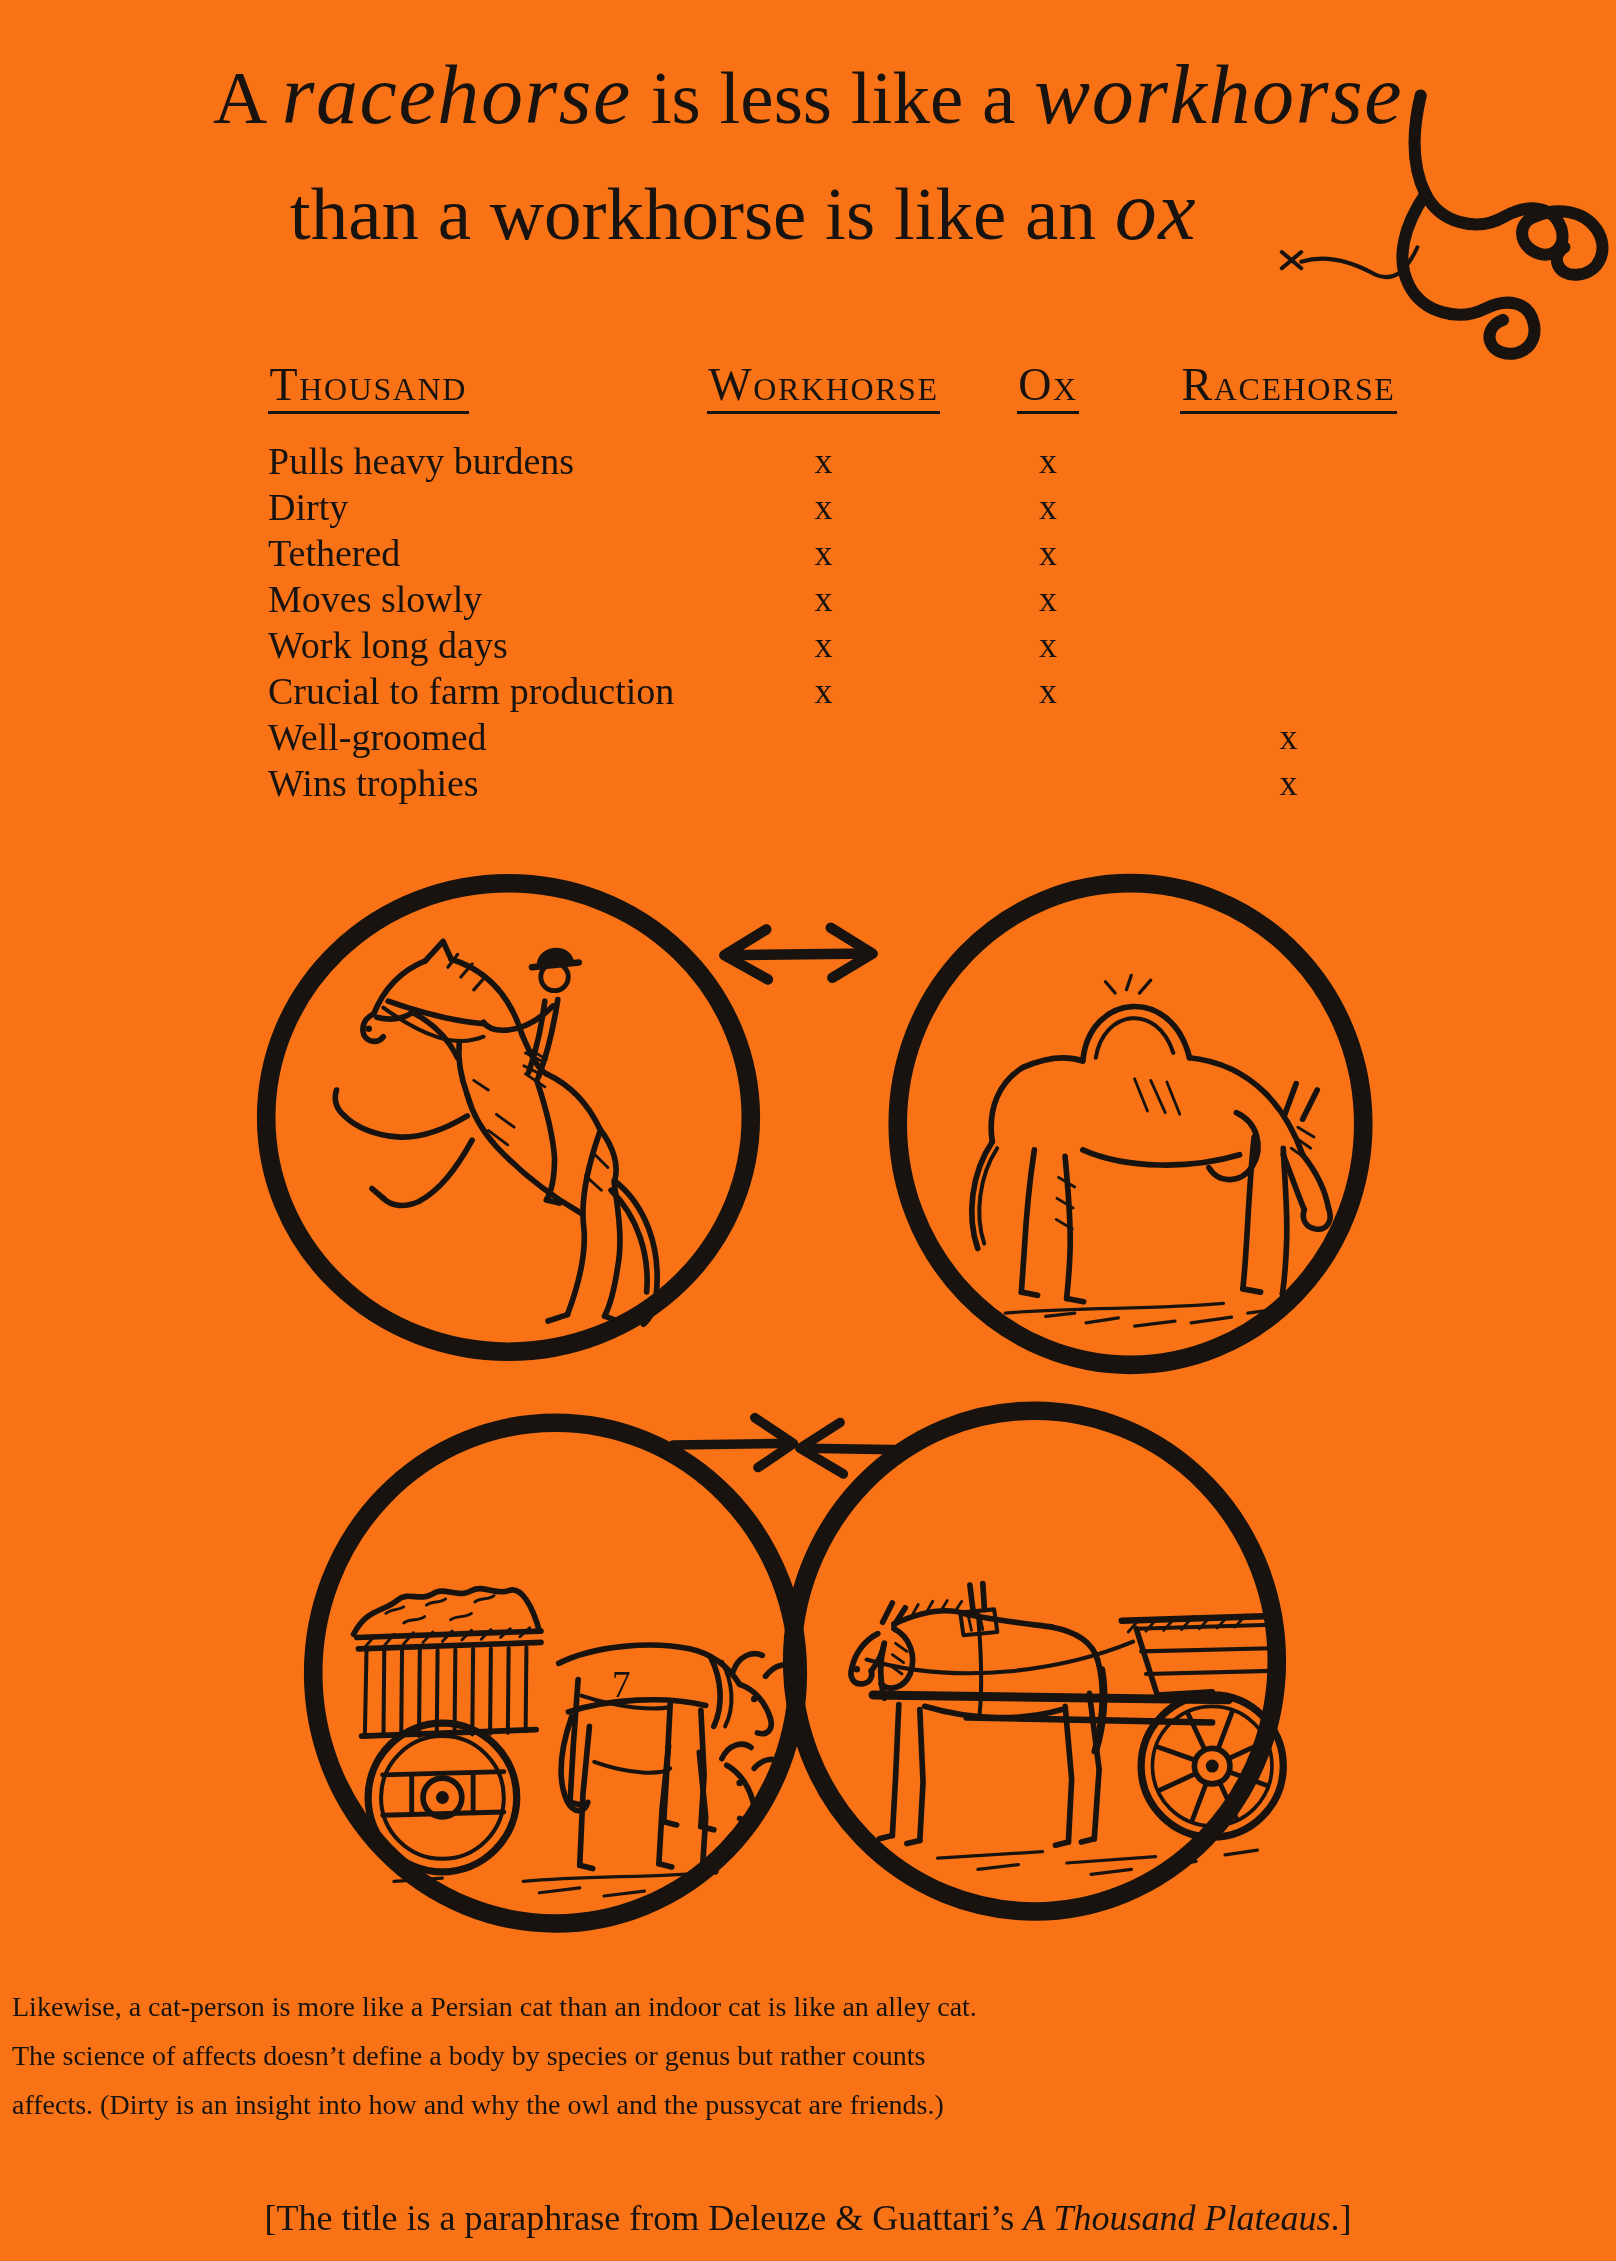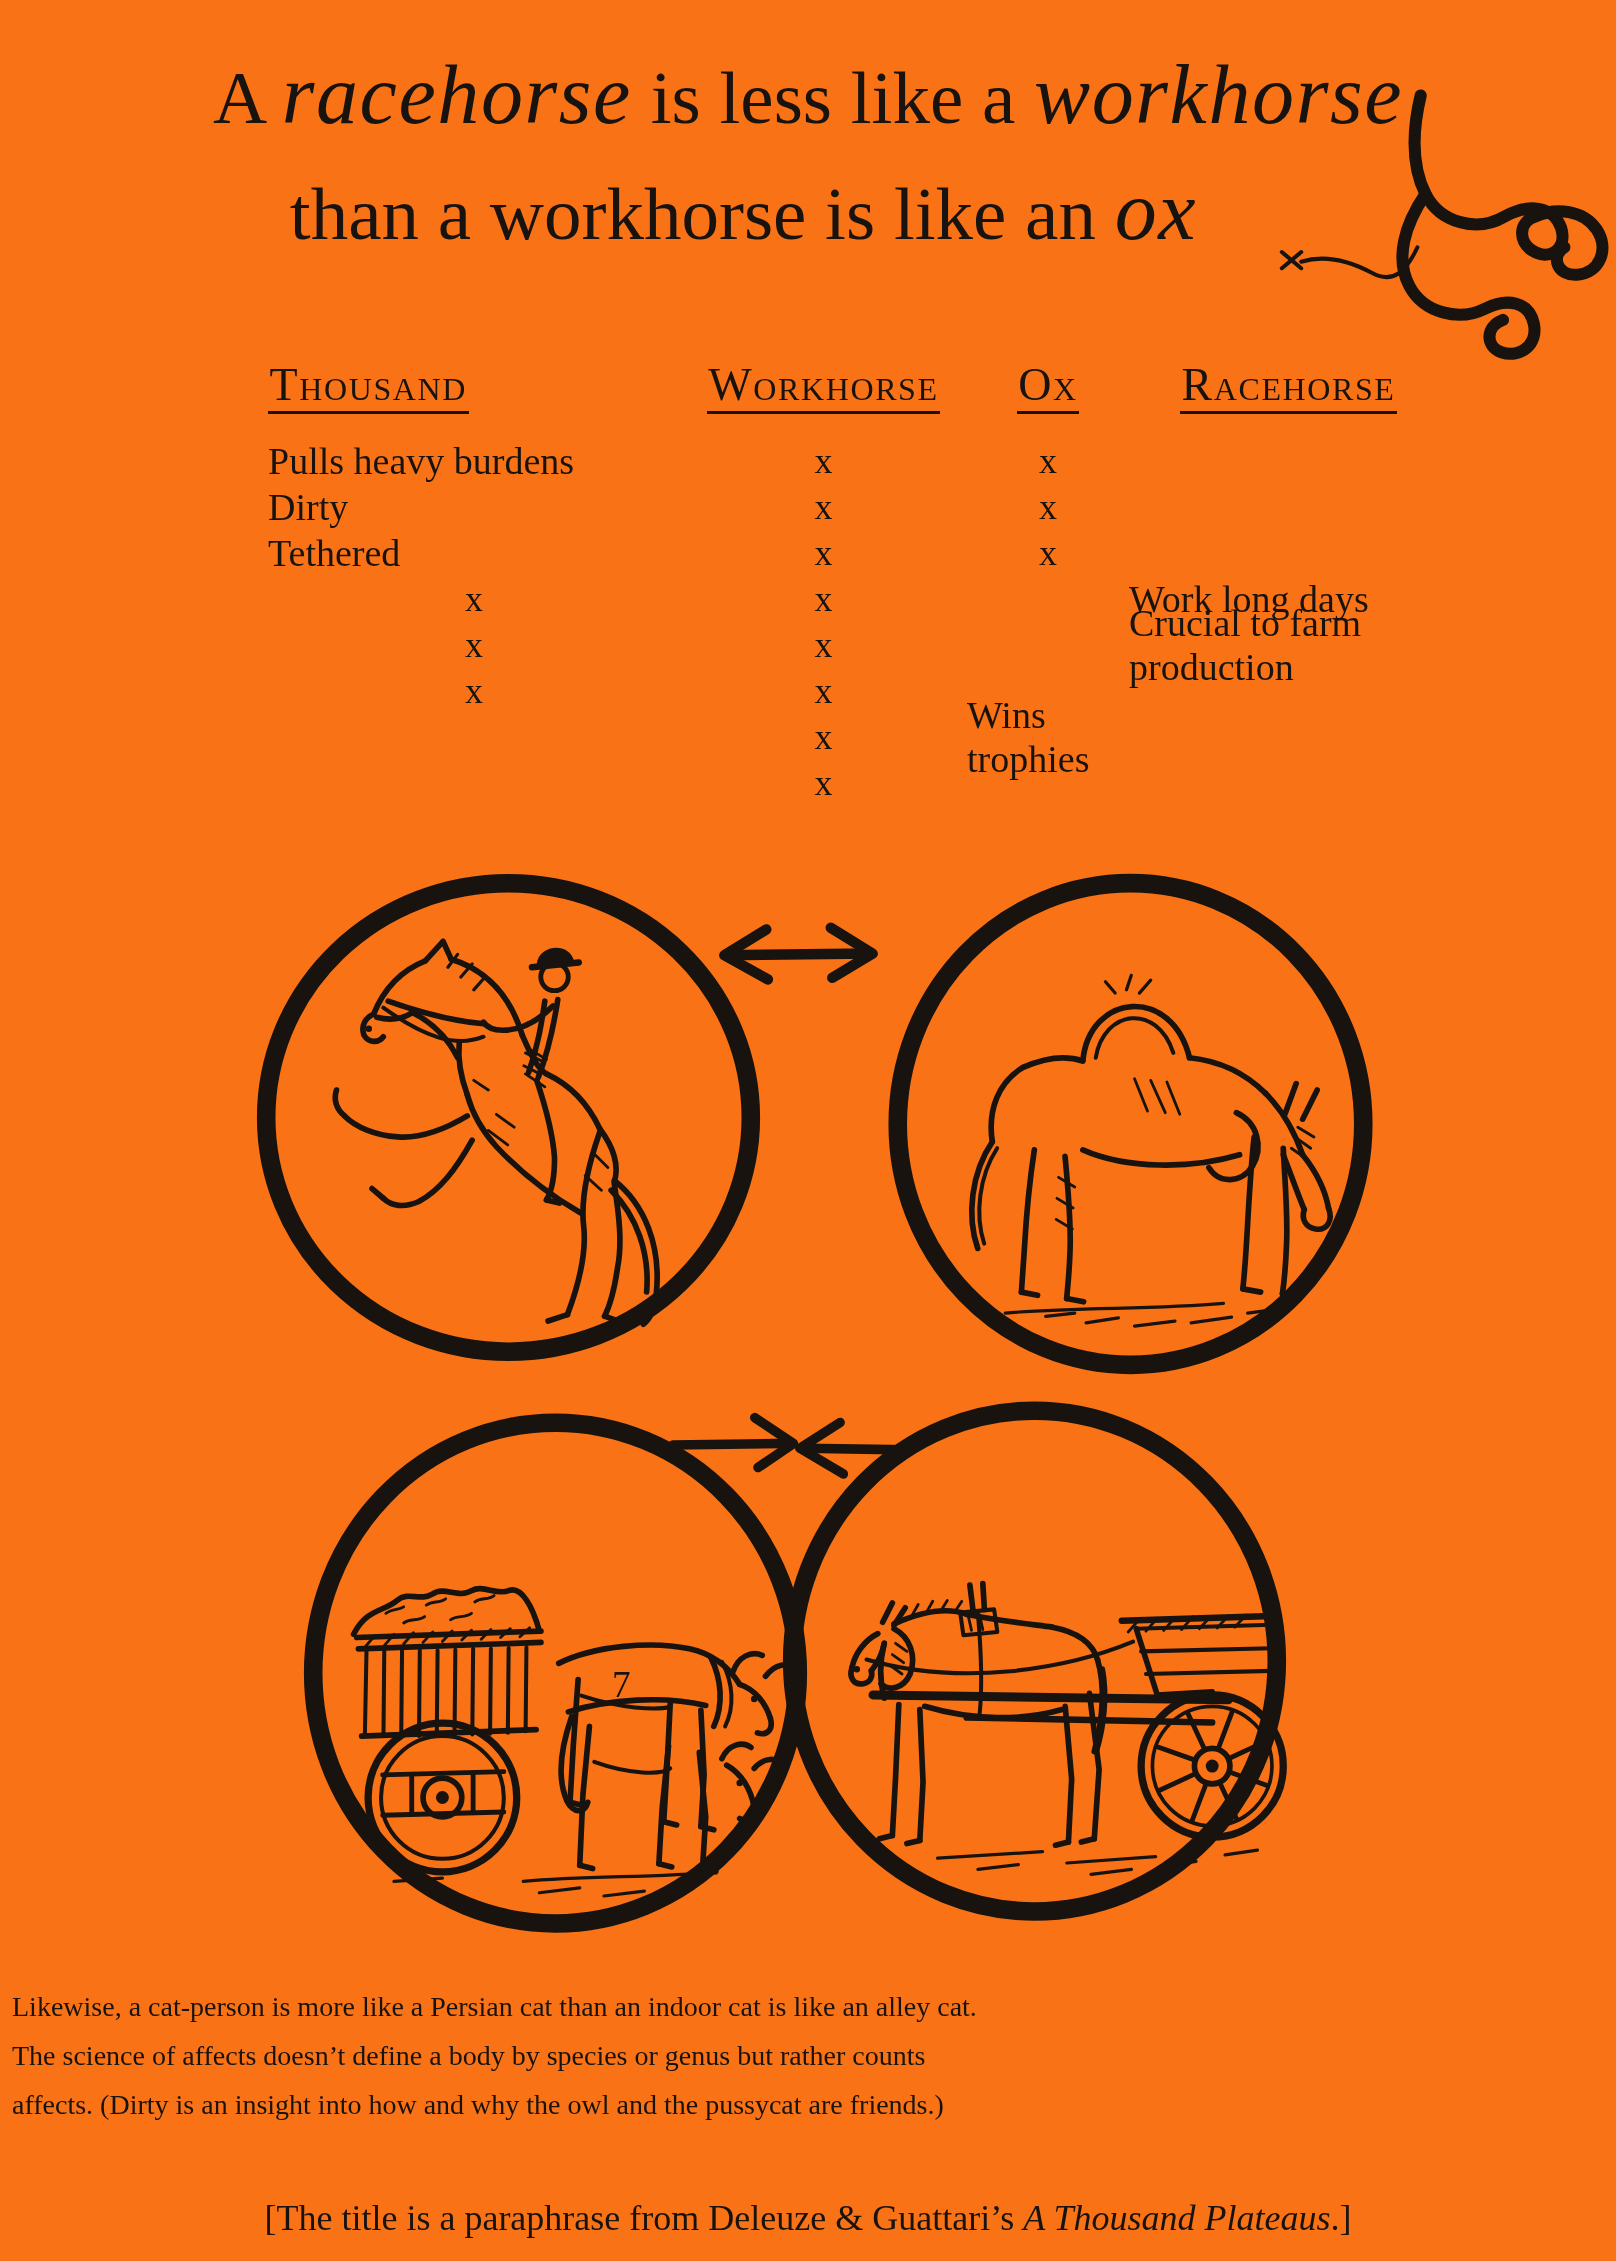--- a/index.html
+++ b/index.html
@@ -79,34 +79,36 @@
       <div class="c-attr">Dirty</div>
       <div class="c-x">x</div>
       <div class="c-x">x</div>
       <div class="c-x"></div>
 
       <div class="c-attr">Tethered</div>
       <div class="c-x">x</div>
       <div class="c-x">x</div>
       <div class="c-x"></div>
 
+      <div class="c-attr">Moves slowly</div>
       <div class="c-x">x</div>
       <div class="c-x">x</div>
       <div class="c-x"></div>
 
       <div class="c-attr">Work long days</div>
       <div class="c-x">x</div>
       <div class="c-x">x</div>
       <div class="c-x"></div>
 
       <div class="c-attr">Crucial to farm production</div>
       <div class="c-x">x</div>
       <div class="c-x">x</div>
       <div class="c-x"></div>
 
+      <div class="c-attr">Well-groomed</div>
       <div class="c-x"></div>
       <div class="c-x"></div>
       <div class="c-x">x</div>
 
       <div class="c-attr">Wins trophies</div>
       <div class="c-x"></div>
       <div class="c-x"></div>
       <div class="c-x">x</div>
     </div>
   </div>

